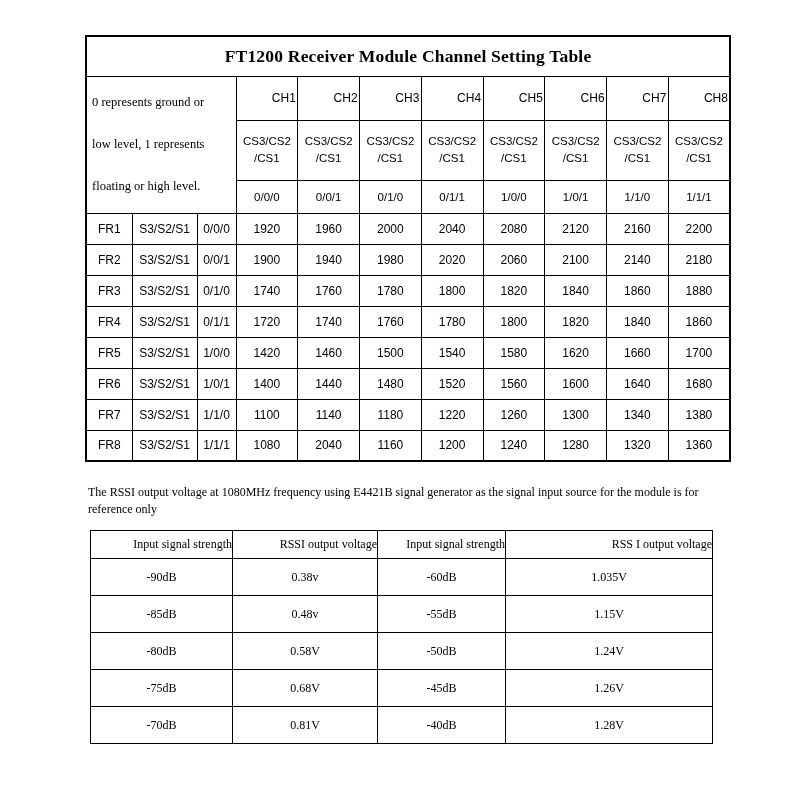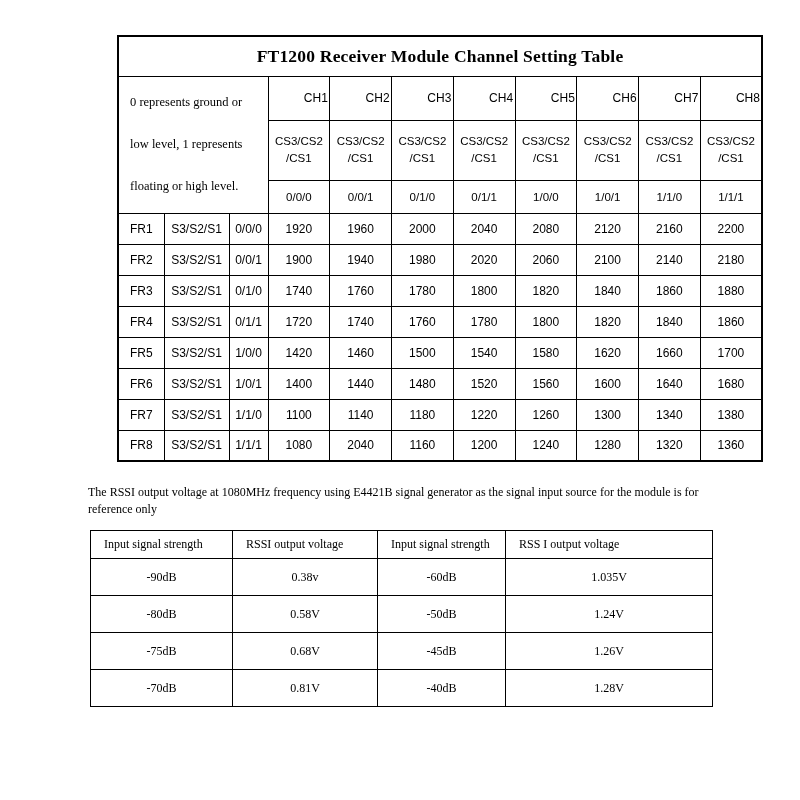--- a/index.html
+++ b/index.html
@@ -21,39 +21,38 @@
     overflow: hidden;
   }
 
   
   #channel-table {
     position: absolute;
     left: 85px;
     top: 35px;
     width: 644px;
     border: 2px solid #000;
-    margin-left: 32px;
   }
   #channel-table td.title-cell {
     height: 40px;
     font-family: "Liberation Serif", serif;
     font-weight: bold;
     font-size: 17.5px;
     letter-spacing: 0.2px;
   }
   #channel-table .row-ch td   { height: 44px; font-size: 12px; padding-left: 34px; }
   #channel-table .row-cs td   { height: 60px; font-size: 11.5px; line-height: 1.45; padding: 0 1px; }
   #channel-table .row-code td { height: 33px; font-size: 11.5px; }
   #channel-table .row-fr td   { height: 31px; font-size: 12px; }
   #channel-table td.legend-cell {
     font-family: "Liberation Serif", serif;
     font-size: 12.5px;
     text-align: left;
     vertical-align: top;
-    padding: 4px 2px 0 11px;
+    padding: 4px 2px 0 5px;
   }
   #channel-table td.legend-cell div { line-height: 42px; white-space: nowrap; }
 
   
   #note {
     position: absolute;
     left: 88px;
     top: 484px;
     width: 628px;
     font-family: "Liberation Serif", serif;
@@ -66,21 +65,21 @@
   #rssi-table {
     position: absolute;
     left: 90px;
     top: 530px;
     width: 622px;
   }
   #rssi-table td {
     font-family: "Liberation Serif", serif;
     font-size: 12px;
   }
-  #rssi-table .row-hdr td { height: 28px; text-align: left; padding-left: 13px; }
+  #rssi-table .row-hdr td { height: 28px; text-align: right; padding-left: 13px; }
   #rssi-table .row-val td { height: 37px; }
   #rssi-table td.no-border { border-left: none; border-right: none; border-bottom: none; }
 </style>
 </head>
 <body>
 
 <div class="page">
 
   <table id="channel-table">
     <colgroup>
@@ -282,20 +281,26 @@
           <td class="">Input signal strength</td>
           <td class="">RSS I output voltage</td>
         </tr>
         <tr class="row-val">
           <td class="">-90dB</td>
           <td class="">0.38v</td>
           <td class="">-60dB</td>
           <td class="">1.035V</td>
         </tr>
         <tr class="row-val">
+          <td class="">-85dB</td>
+          <td class="">0.48v</td>
+          <td class="">-55dB</td>
+          <td class="">1.15V</td>
+        </tr>
+        <tr class="row-val">
           <td class="">-80dB</td>
           <td class="">0.58V</td>
           <td class="">-50dB</td>
           <td class="">1.24V</td>
         </tr>
         <tr class="row-val">
           <td class="">-75dB</td>
           <td class="">0.68V</td>
           <td class="">-45dB</td>
           <td class="">1.26V</td>

